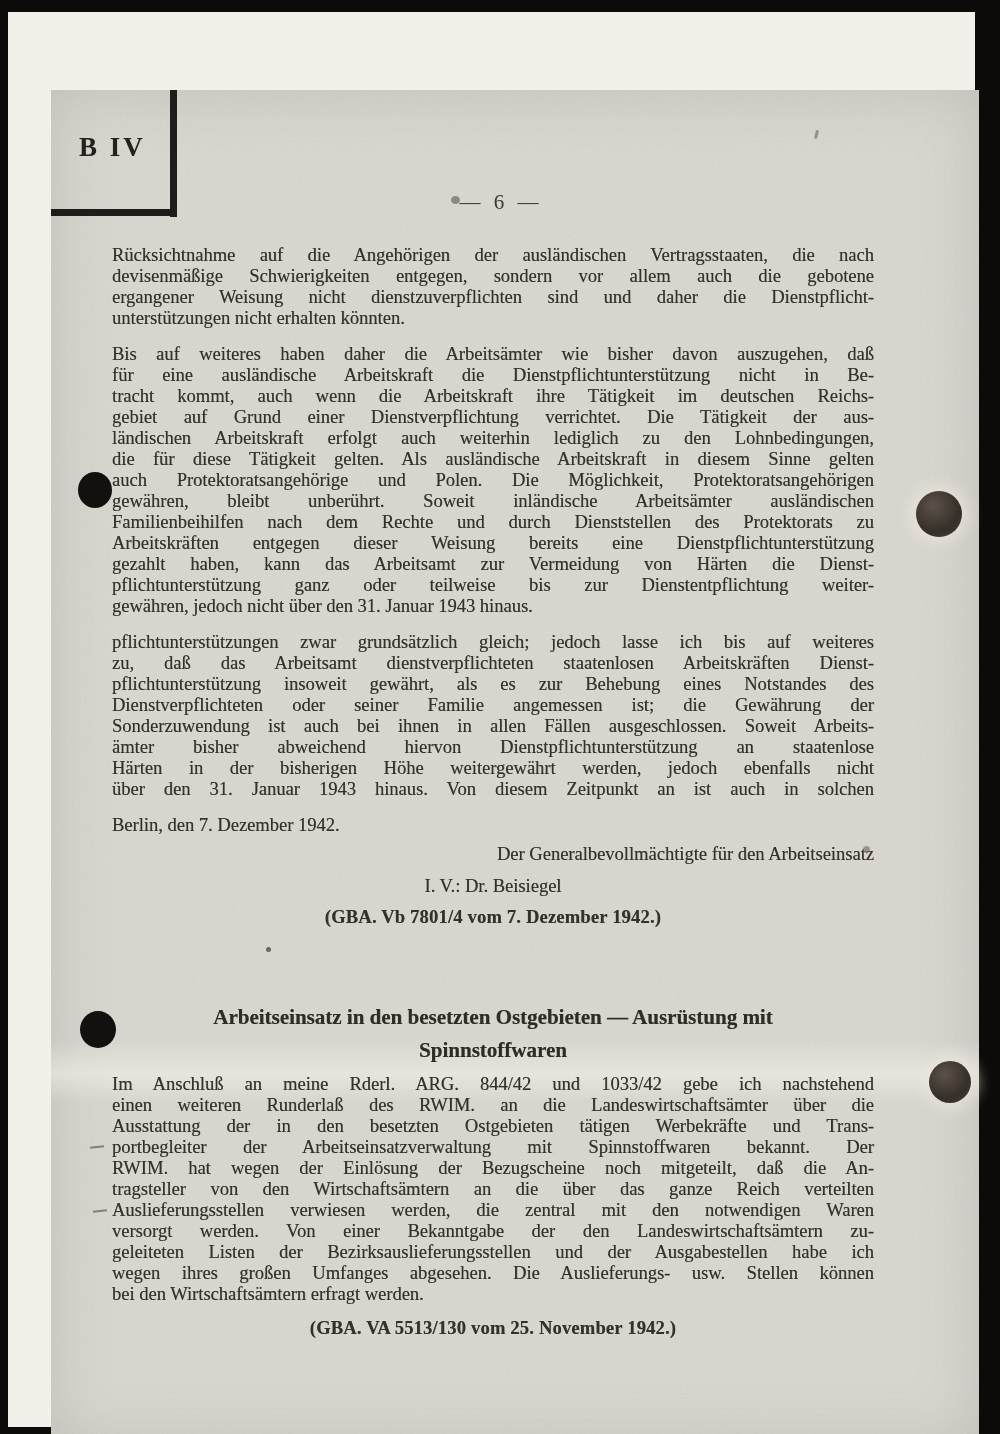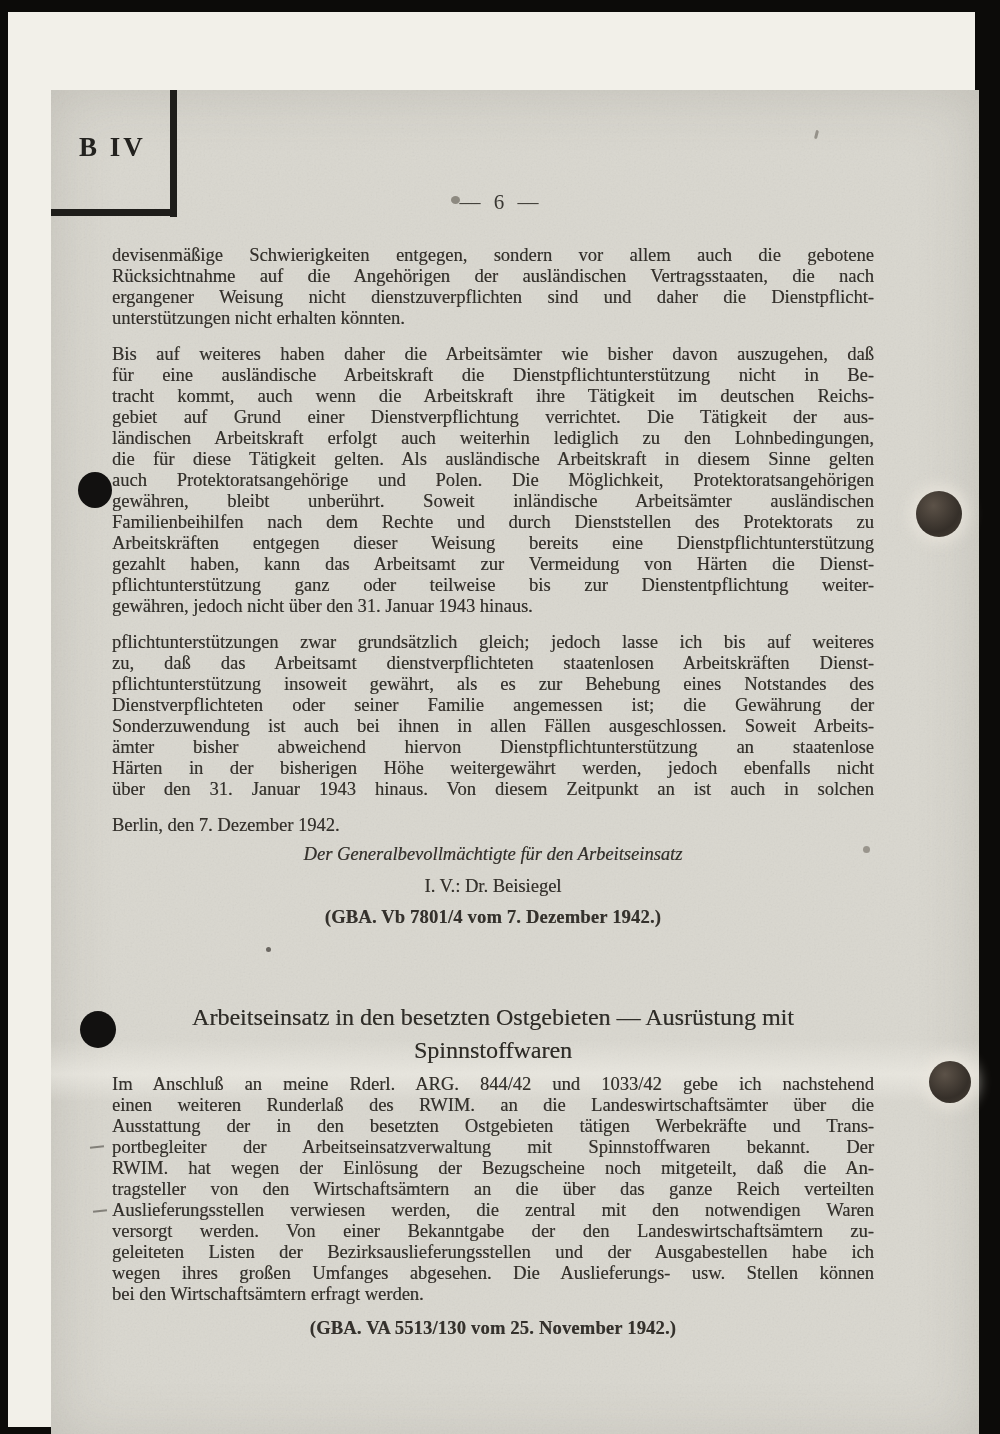--- a/index.html
+++ b/index.html
@@ -53,25 +53,25 @@
     text-shadow: 0.3px 0 0 rgba(52,49,44,.55);
   }
   .para { margin: 0 0 15px 0; }
   .line {
     line-height: 21px;
     text-align: justify; text-align-last: justify;
   }
   .line.last { text-align-last: left; }
 
   .dateline { line-height: 21px; margin-bottom: 8px; }
-  .sig-org  { line-height: 21px; margin-bottom: 11px; text-align: center; font-style: italic; }
+  .sig-org  { line-height: 21px; margin-bottom: 11px; text-align: right; }
   .sig-name { line-height: 21px; margin-bottom: 10px; text-align: center; }
   .ref      { line-height: 21px; font-weight: 700; letter-spacing: .2px; text-align: center; }
   .heading  {
-    margin: 73px 0 7px 0; font-size: 24px; font-weight: 400;
+    margin: 73px 0 7px 0; font-size: 21px; font-weight: 700;
     line-height: 33px; text-align: center; color: #2e2c27;
   }
   .para4 { margin-bottom: 13px; }
 
   
   .hole-punch {
     position: absolute; border-radius: 50%; background: #121110;
   }
   .hole-1 { left: 27px; top: 382px; width: 34px; height: 36px; }
   .hole-2 { left: 29px; top: 921px; width: 36px; height: 37px; }
@@ -123,22 +123,22 @@
     <div class="fold-band"></div>
 
     <div class="corner-vbar"></div>
     <div class="corner-hbar"></div>
     <div class="corner-label">B IV</div>
 
     <div class="page-number">— 6 —</div>
 
     <div class="textcol">
       <div class="para">
+          <div class="line">Rücksichtnahme auf die Angehörigen der ausländischen Vertragsstaaten, die nach</div>
           <div class="line">devisenmäßige Schwierigkeiten entgegen, sondern vor allem auch die gebotene</div>
-          <div class="line">Rücksichtnahme auf die Angehörigen der ausländischen Vertragsstaaten, die nach</div>
           <div class="line">ergangener Weisung nicht dienstzuverpflichten sind und daher die Dienstpflicht-</div>
           <div class="line last">unterstützungen nicht erhalten könnten.</div>
         </div>
       <div class="para">
           <div class="line">Bis auf weiteres haben daher die Arbeitsämter wie bisher davon auszugehen, daß</div>
           <div class="line">für eine ausländische Arbeitskraft die Dienstpflichtunterstützung nicht in Be-</div>
           <div class="line">tracht kommt, auch wenn die Arbeitskraft ihre Tätigkeit im deutschen Reichs-</div>
           <div class="line">gebiet auf Grund einer Dienstverpflichtung verrichtet. Die Tätigkeit der aus-</div>
           <div class="line">ländischen Arbeitskraft erfolgt auch weiterhin lediglich zu den Lohnbedingungen,</div>
           <div class="line">die für diese Tätigkeit gelten. Als ausländische Arbeitskraft in diesem Sinne gelten</div>

